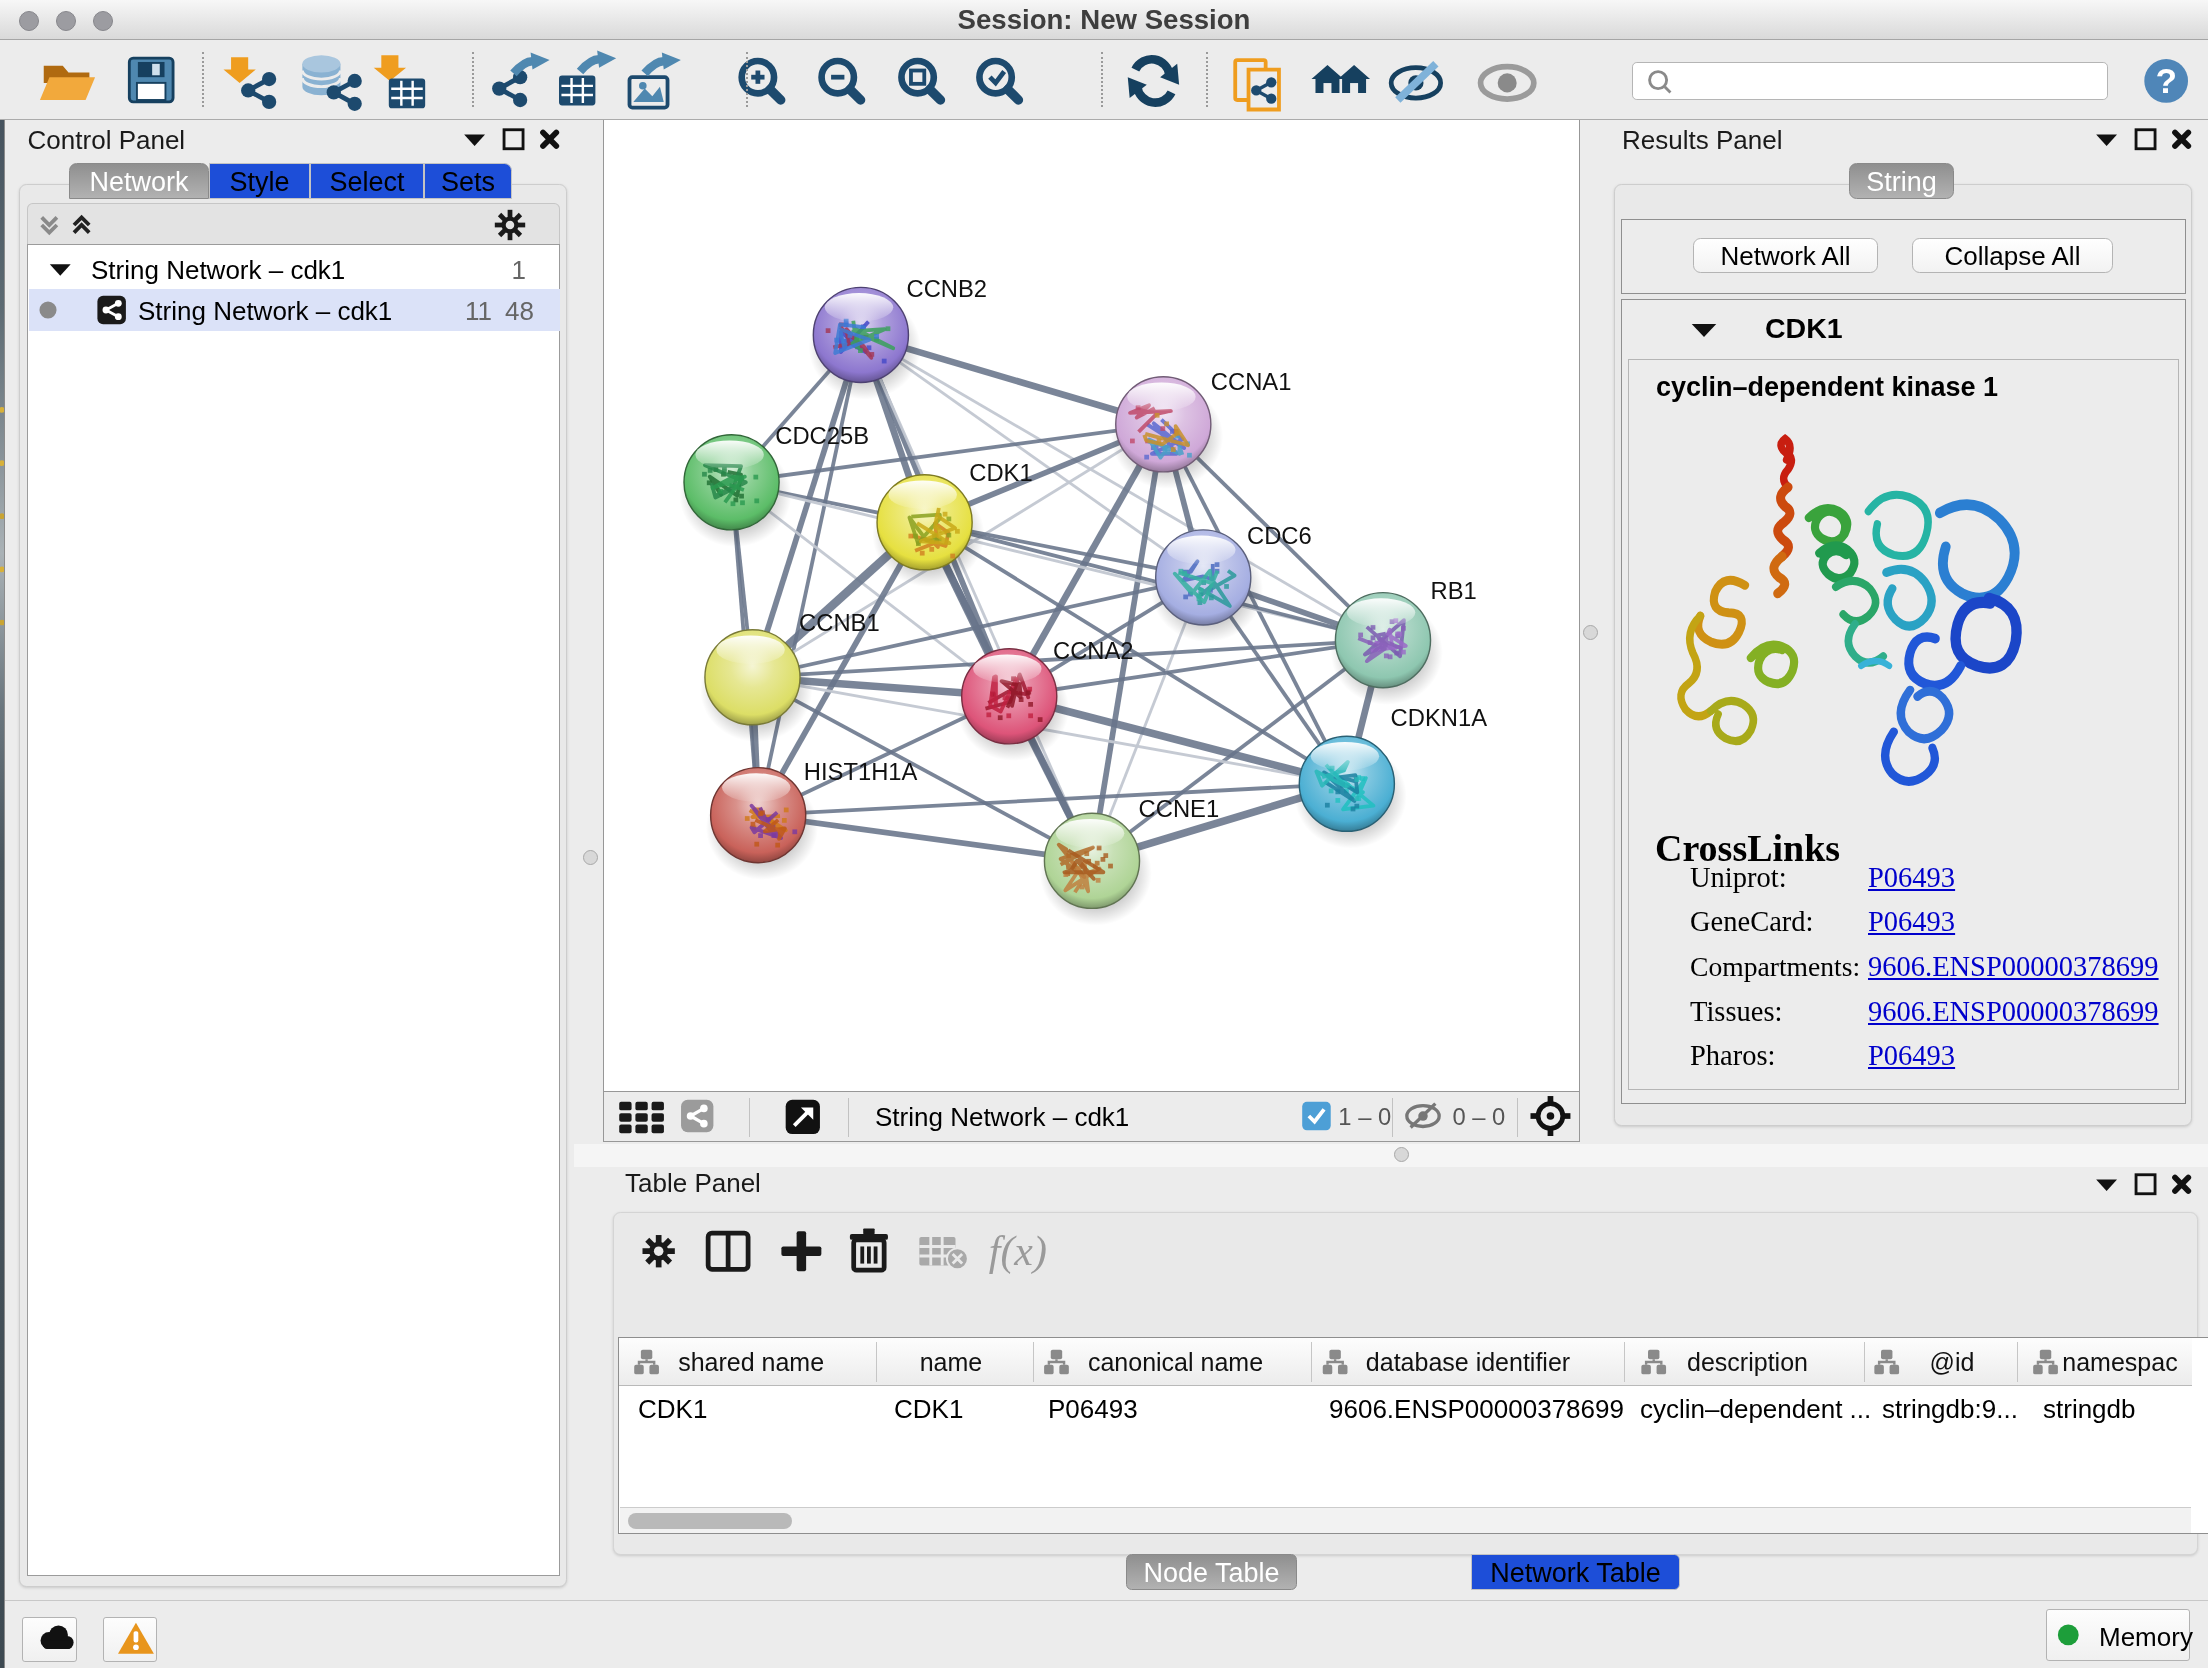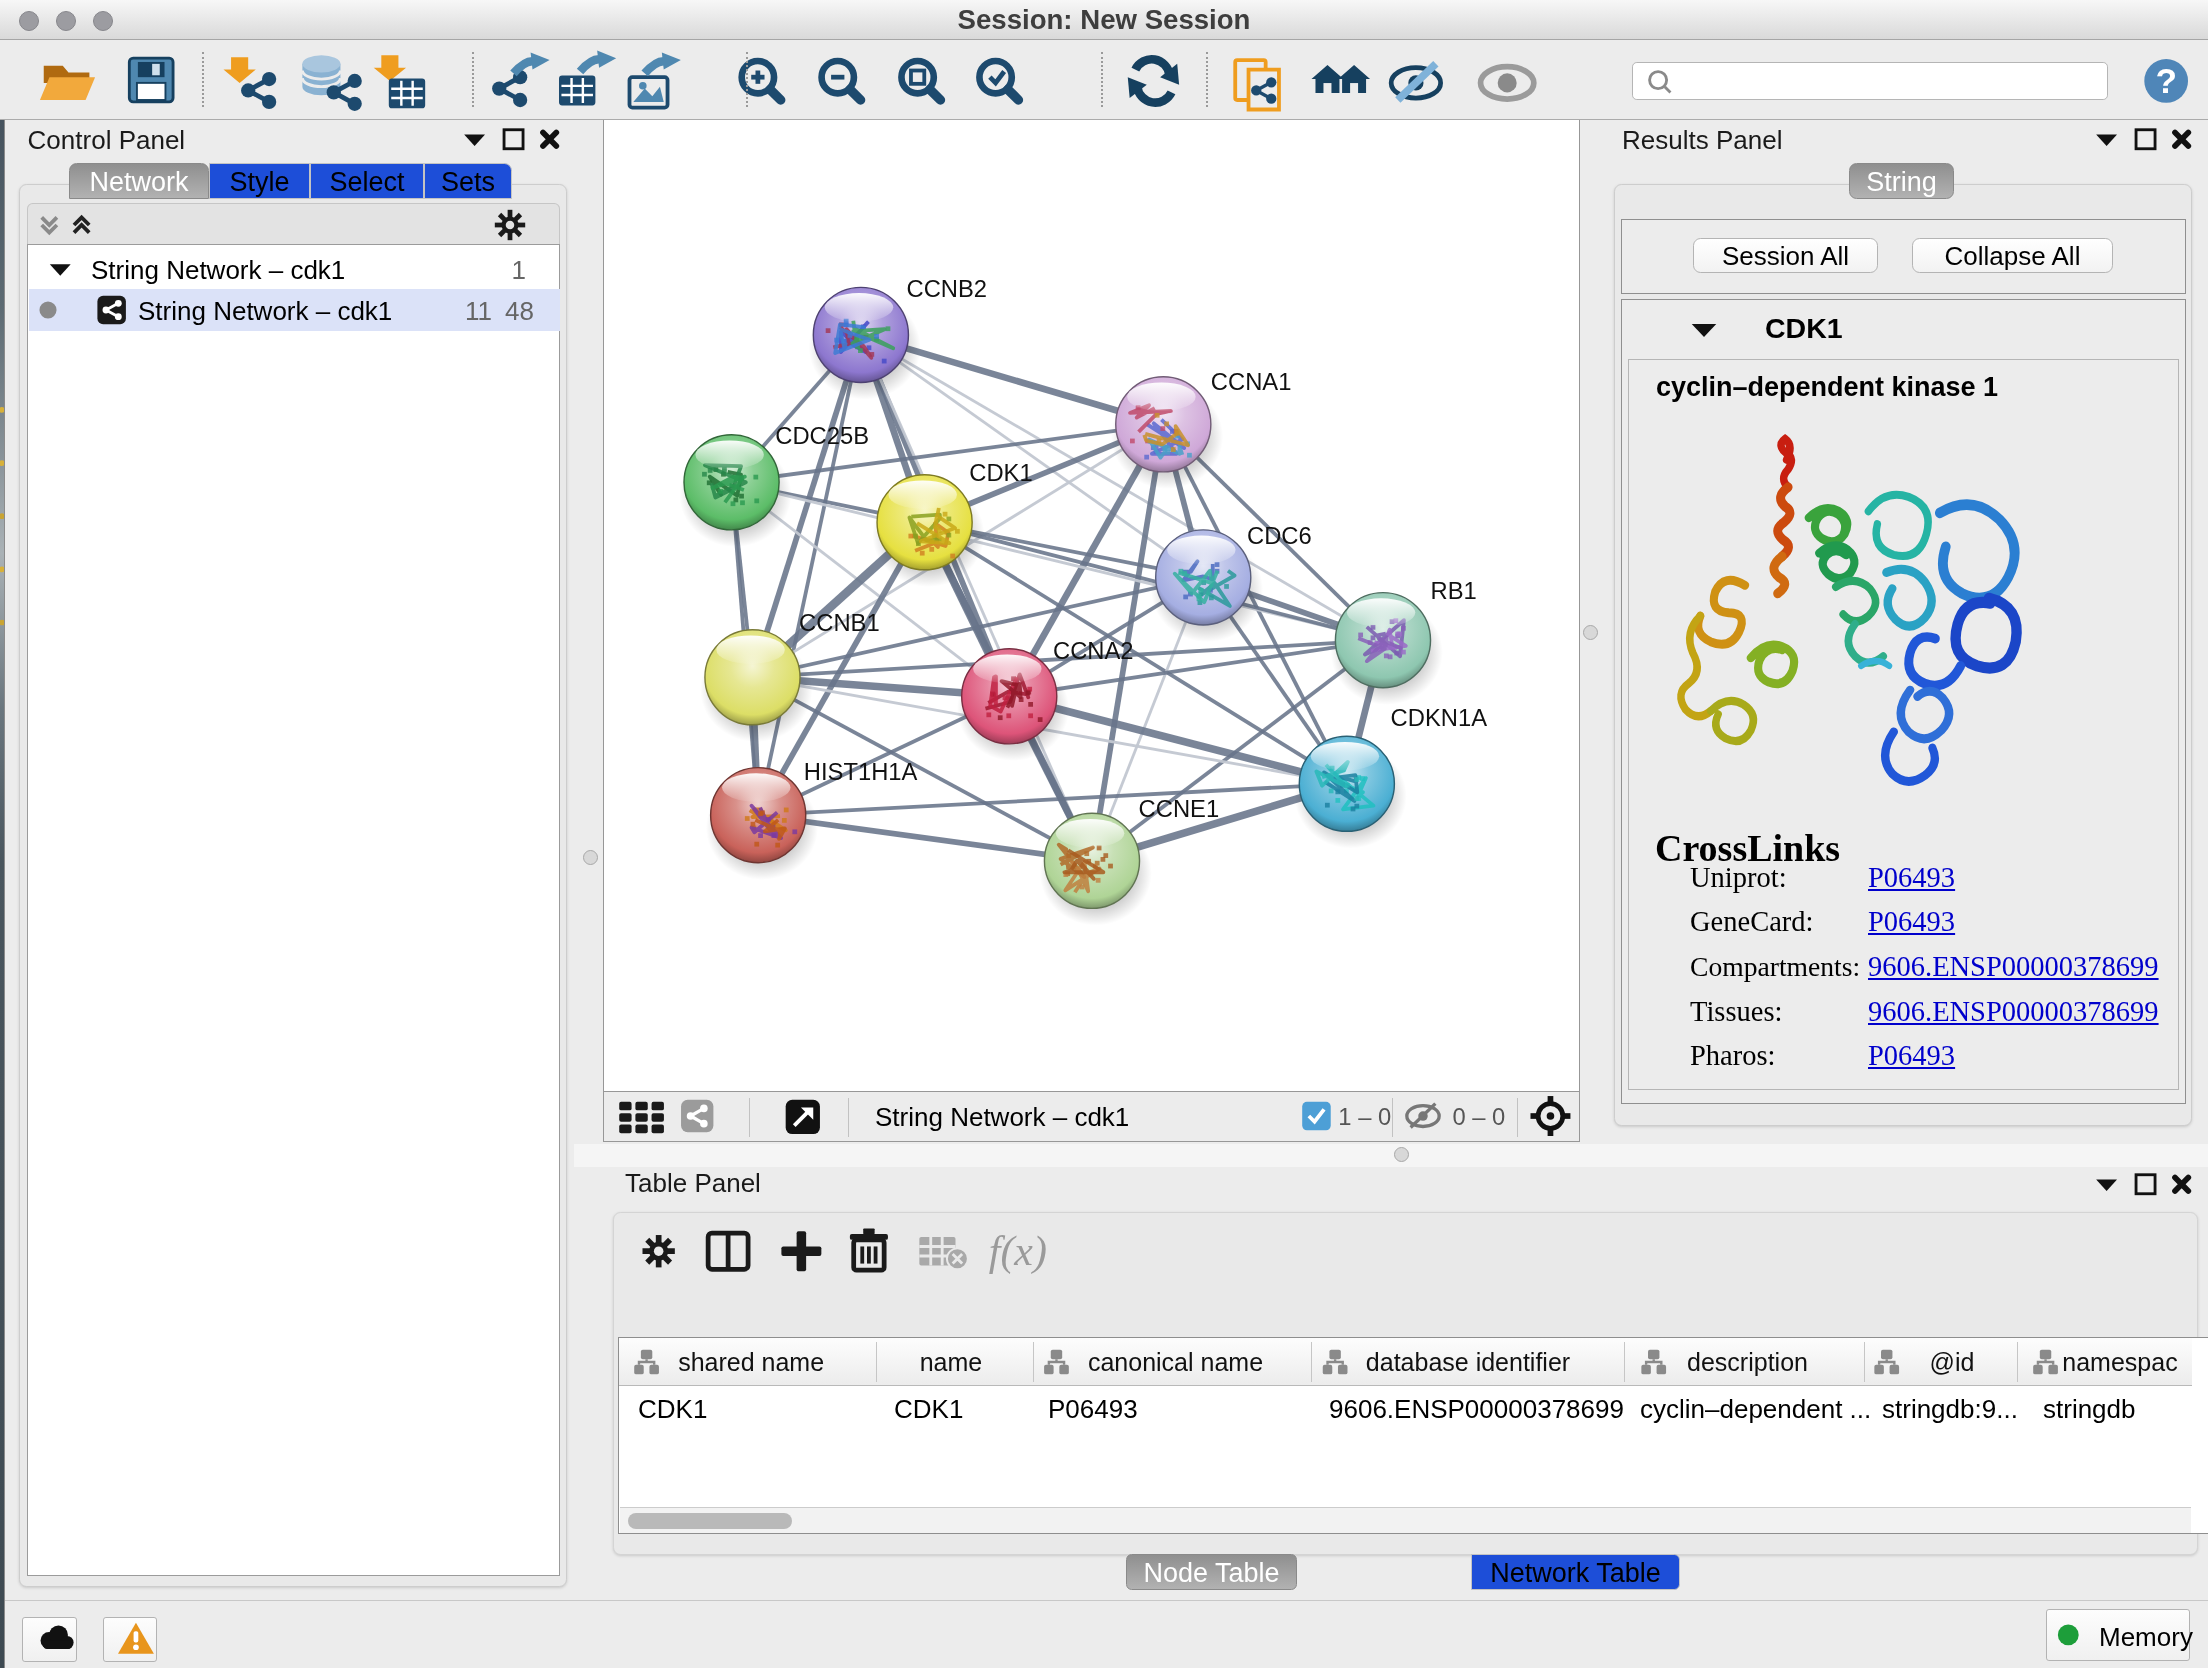--- a/index.html
+++ b/index.html
@@ -657,21 +657,21 @@
 
 <div class="abs dockhead" style="left:1622px; top:125px;">Results Panel</div>
 <svg class="abs" style="left:2094px;top:125px;" width="105" height="28.5" viewBox="0 0 110 30">
     <path d="M2 10 L24 10 L13 22 Z" fill="#111"></path>
     <rect x="44" y="5" width="20" height="20" fill="none" stroke="#111" stroke-width="3"></rect>
     <path d="M85 8 L99 22 M99 8 L85 22" stroke="#111" stroke-width="6" stroke-linecap="round"></path>
   </svg>
 <div id="rp-outer" class="abs"></div>
 <div class="tab sel" style="left:1849px; width:105px; top:163px; border-radius:7.6px;">String</div>
 <div id="rp-box1" class="abs"></div>
-<div class="btn" style="left:1693px; top:238px; width:185px; height:35px; line-height:34px;">Session All</div>
+<div class="btn" style="left:1693px; top:238px; width:185px; height:35px; line-height:34px;">Network All</div>
 <div class="btn" style="left:1912px; top:238px; width:201px; height:35px; line-height:34px;">Collapse All</div>
 <div id="rp-box2" class="abs"></div>
 <svg class="abs" style="left:1688px;top:318px;" width="32" height="25" viewBox="0 0 34 26">
     <path d="M4 6 L30 6 L17 20 Z" fill="#111"></path>
   </svg>
 <div class="abs" style="left:1765px; top:312px; font-size:28.5px; font-weight:bold;">CDK1</div>
 <div id="rp-content" class="abs">
     <svg width="551" height="731" viewBox="0 0 579 769" style="position:absolute;left:0;top:0;">
 <g fill="none" stroke-linecap="round" transform="translate(12.1,16.9) scale(0.7825,0.847)">
 <path d="M196 104 Q206 86 194 78 Q182 86 196 96 Q208 102 198 116 Q186 128 198 138" stroke="#c81e10" stroke-width="10"></path>

